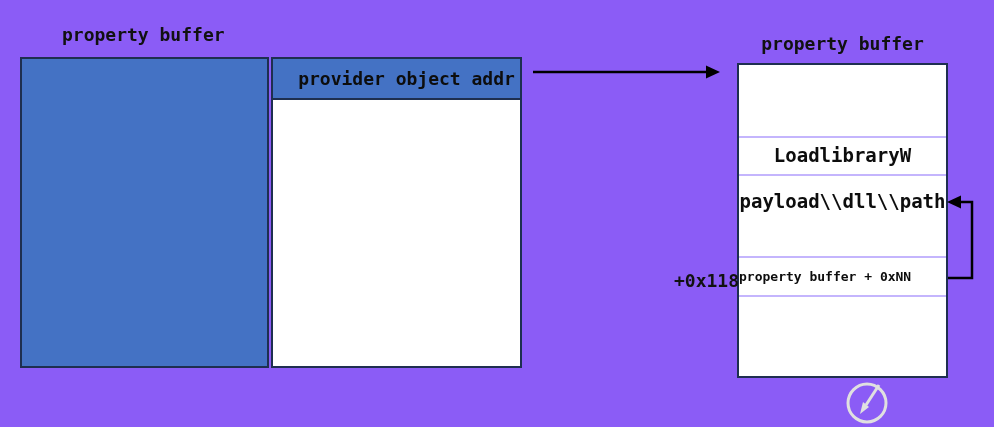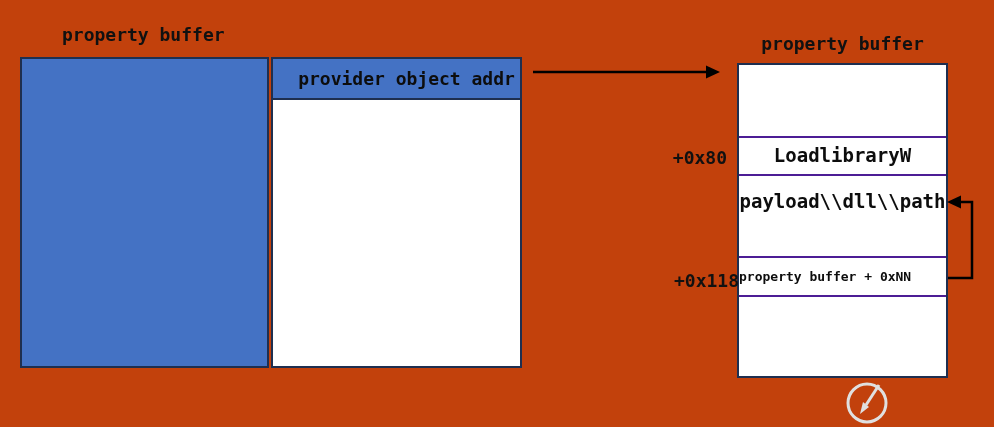--- a/index.html
+++ b/index.html
@@ -4,21 +4,21 @@
 <style>
   html, body {
     margin: 0;
     padding: 0;
     background: #ffffff;
   }
   #canvas {
     position: relative;
     width: 994px;
     height: 427px;
-    background: #c2410c;
+    background: #8b5cf6;
     overflow: hidden;
     font-family: "DejaVu Sans Mono", "Liberation Mono", monospace;
   }
   .abs { position: absolute; }
   .title {
     font-size: 18px;
     font-weight: bold;
     color: #111111;
     white-space: nowrap;
   }
@@ -49,21 +49,21 @@
     top: 63px;
     width: 211px;
     height: 315px;
     box-sizing: border-box;
     border: 2px solid #1e2f50;
     background: #ffffff;
   }
   .row {
     box-sizing: border-box;
     width: 100%;
-    border-bottom: 2px solid #4c1d95;
+    border-bottom: 2px solid #c4b5fd;
     overflow: hidden;
   }
   .row:last-child { border-bottom: none; }
   .row-1 { height: 73px; }
   .row-2 {
     height: 38px;
     font-size: 19px;
     font-weight: bold;
     text-align: center;
     line-height: 35px;
@@ -120,21 +120,20 @@
   <div class="abs title" style="left:737px; top:33px; width:211px; text-align:center;">property buffer</div>
 
   <div id="right-box">
     <div class="row row-1"></div>
     <div class="row row-2">LoadlibraryW</div>
     <div class="row row-3">payload\\dll\\path</div>
     <div class="row row-4">property buffer + 0xNN</div>
     <div class="row row-5"></div>
   </div>
 
-  <div class="abs offset-label" style="left:640px; top:147px; width:87px;">+0x80</div>
 
   <div class="abs offset-label" style="left:642px; top:270px; width:97px;">+0x118</div>
 
   <svg class="overlay" width="994" height="427" viewBox="0 0 994 427">
 
     <g>
       <line x1="533" y1="72" x2="707" y2="72" stroke="#000000" stroke-width="2.5"></line>
       <polygon points="706,65.5 720,72 706,78.5" fill="#000000"></polygon>
     </g>
 

